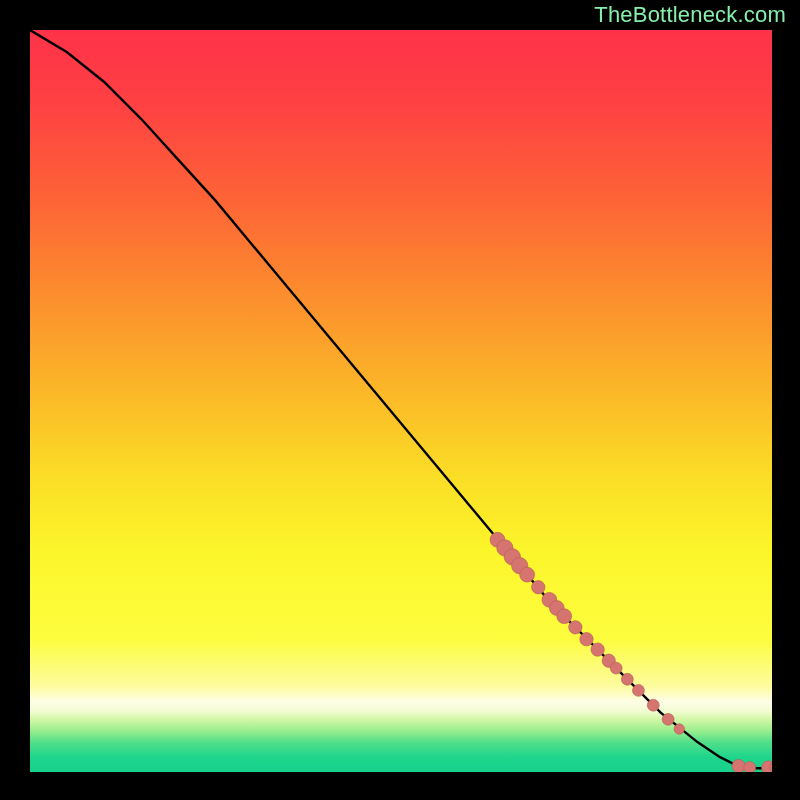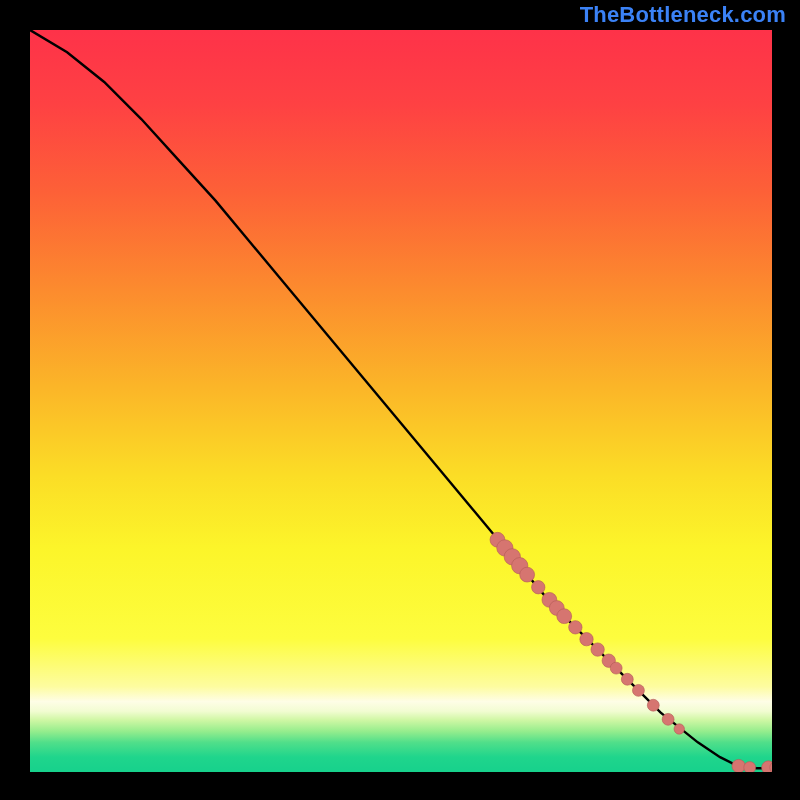--- a/index.html
+++ b/index.html
@@ -15,22 +15,22 @@
     position: relative;
     width: 800px;
     height: 800px;
     background: #000;
   }
   .watermark {
     position: absolute;
     top: 2px;
     right: 14px;
     font-size: 22px;
-    font-weight: 700;
-    color: #3b82f6;
+    font-weight: 400;
+    color: #86efac;
     letter-spacing: 0.2px;
     z-index: 50;
   }
   .plot {
     position: absolute;
     left: 30px;
     top: 30px;
     width: 742px;
     height: 742px;
   }

